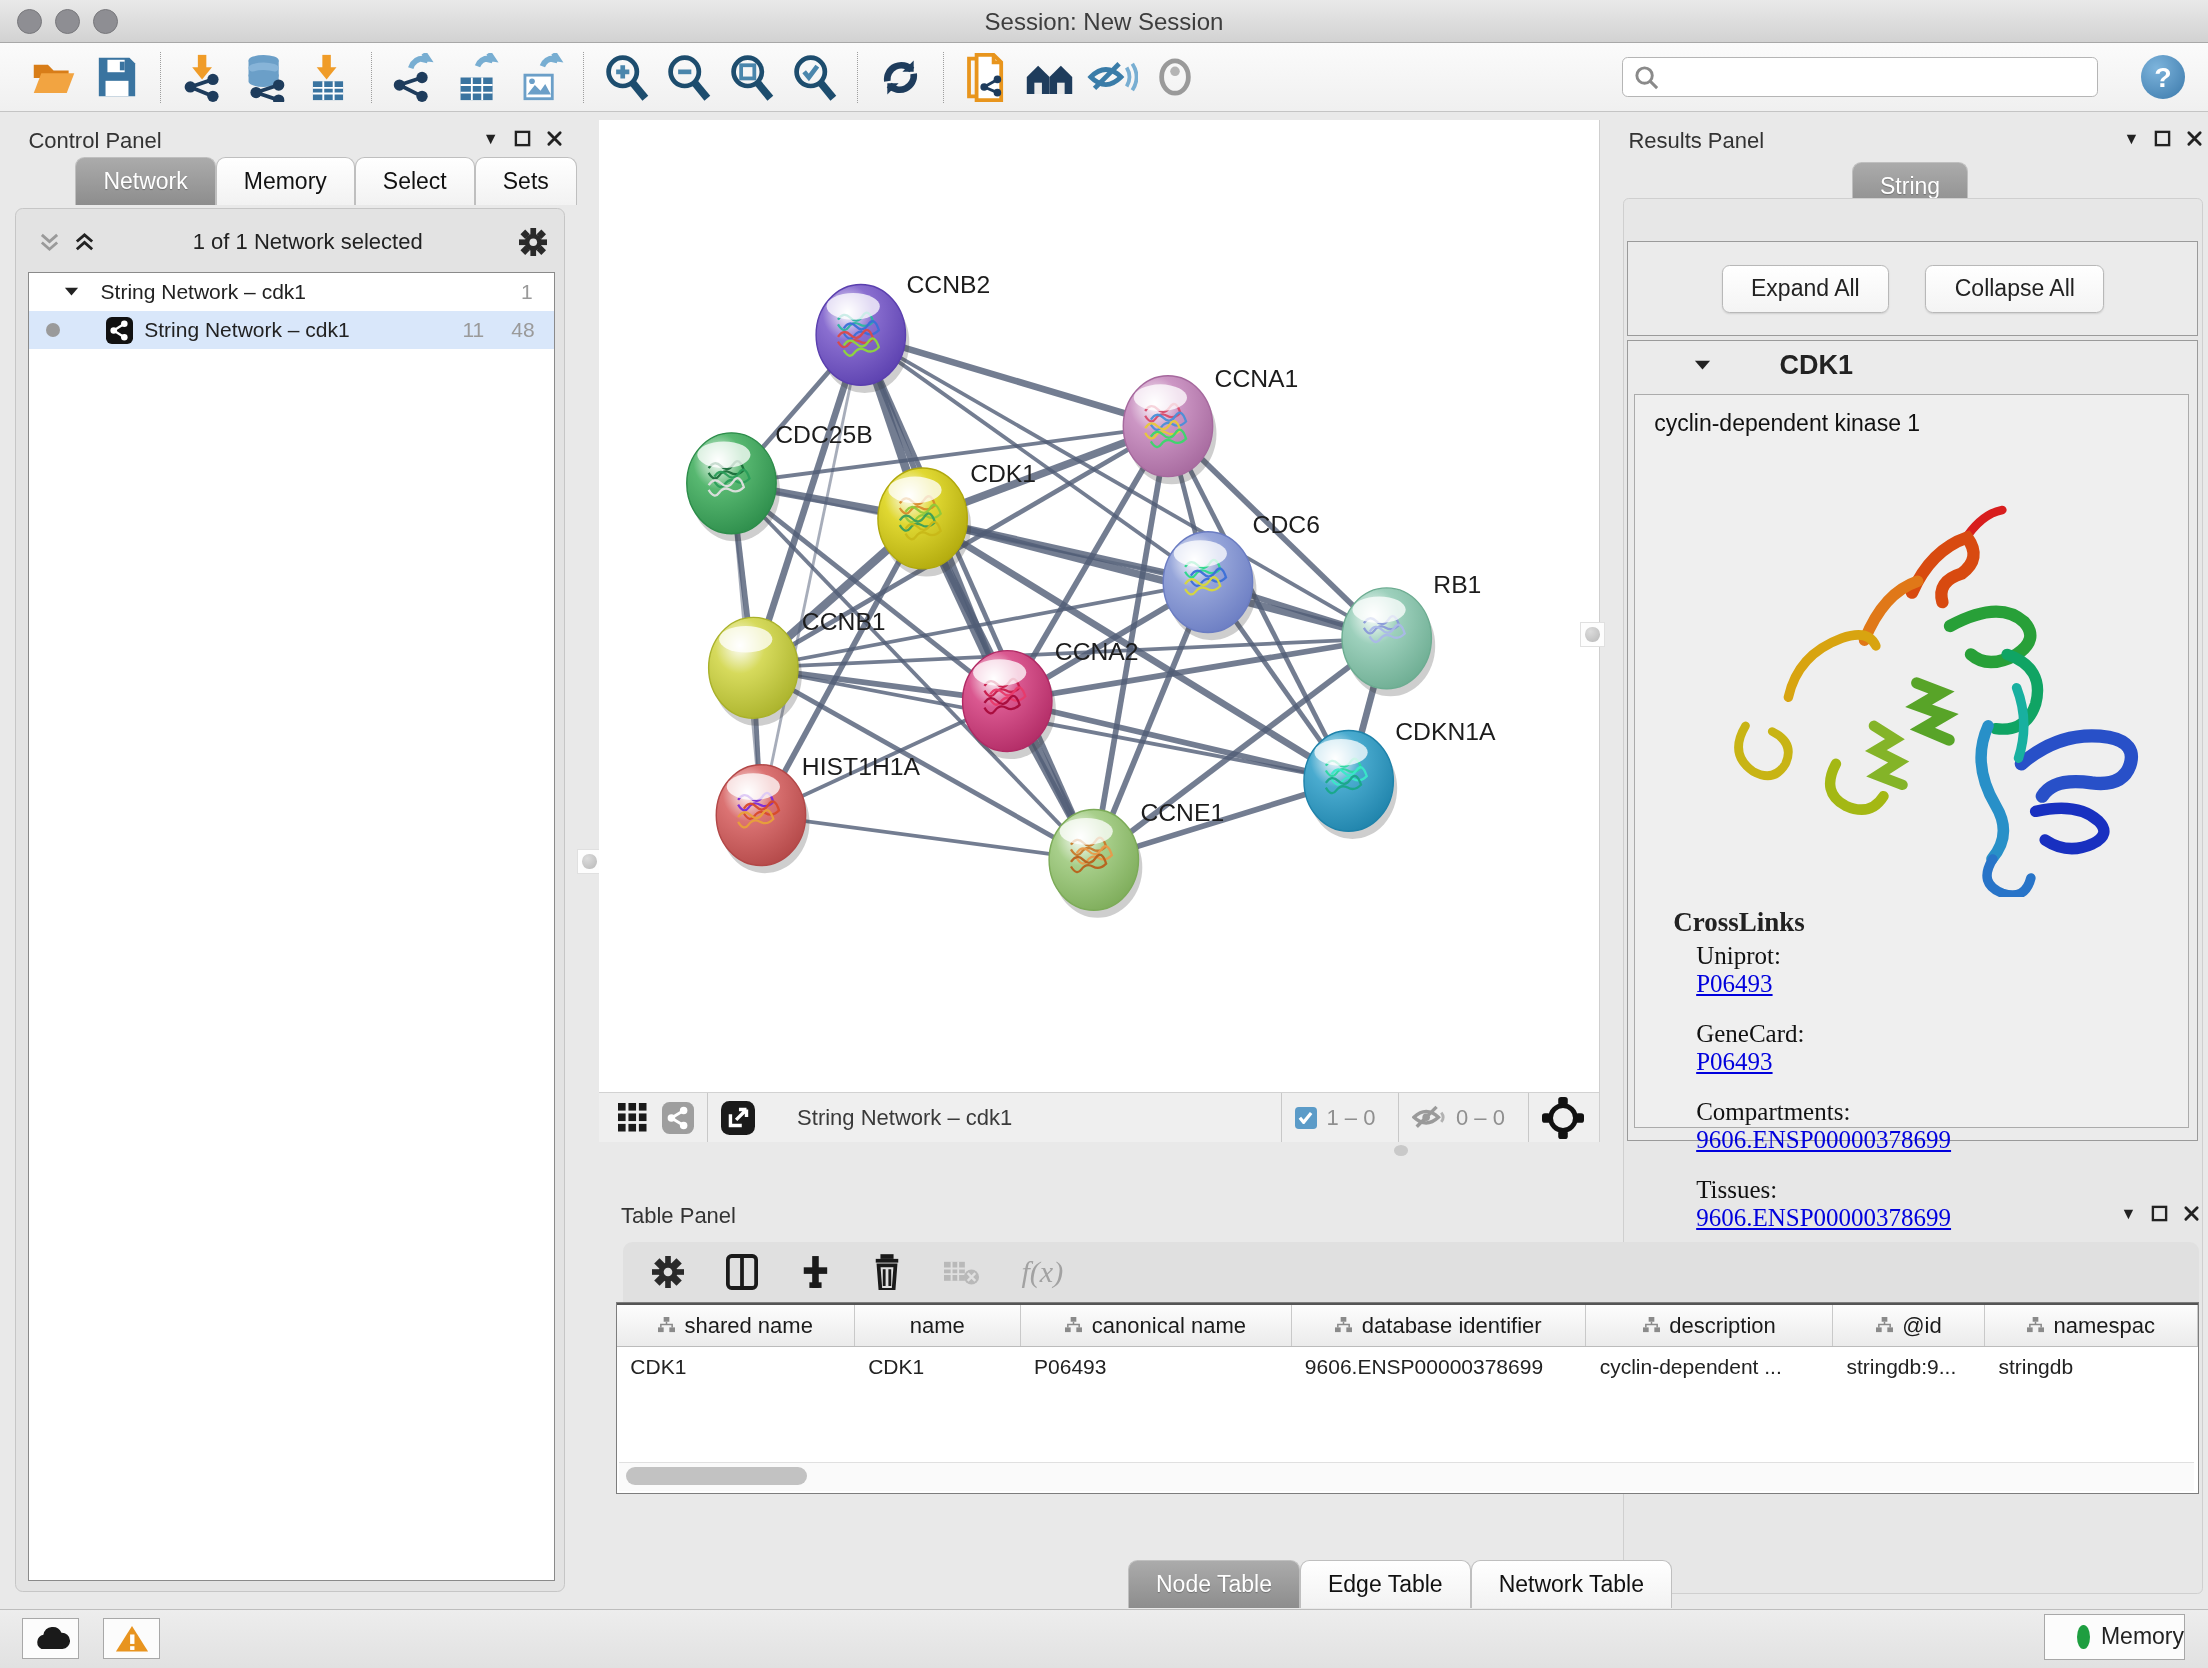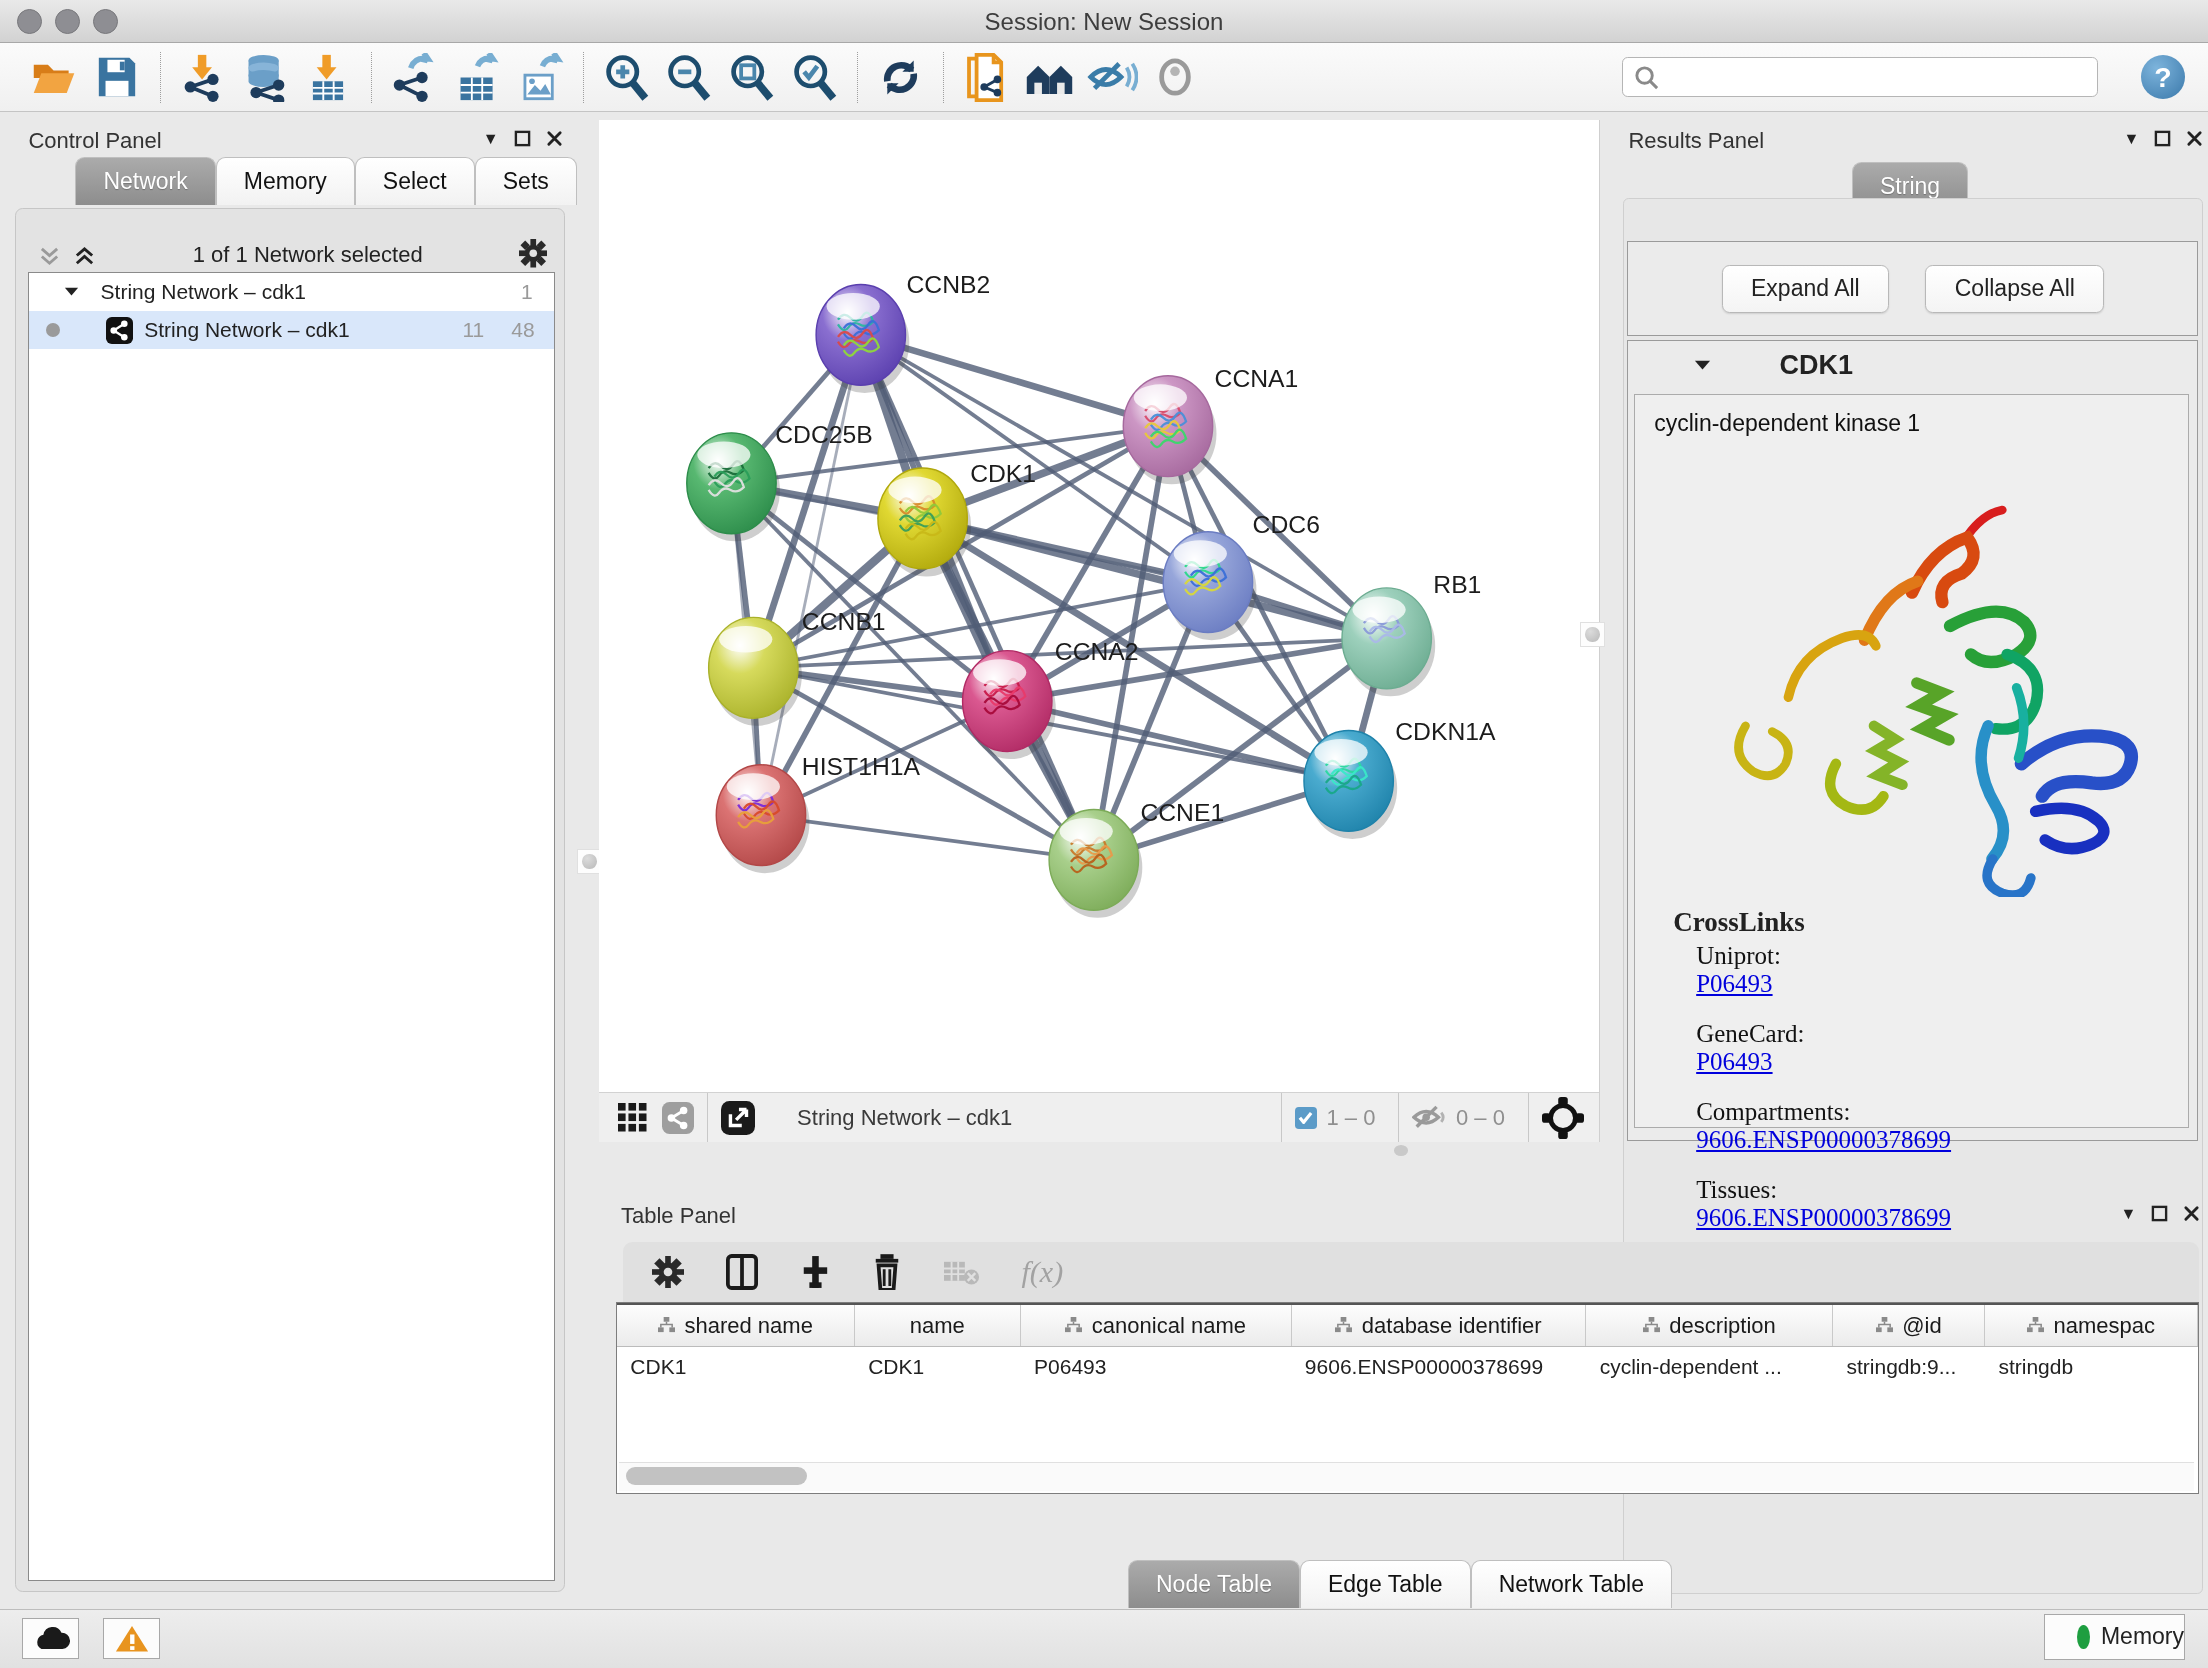--- a/index.html
+++ b/index.html
@@ -32,21 +32,21 @@
   
   .tab{height:48px;padding:0 27px;font-size:23px;display:flex;align-items:center;justify-content:center;
     background:linear-gradient(#ffffff,#f2f2f2);border:1px solid #bfbfbf;border-bottom:none;
     border-radius:9.5px 9.5px 0 0;color:#111;box-sizing:border-box;}
   .tab.sel{background:linear-gradient(#ababab,#8d8d8d);color:#fff;text-shadow:0 1px 1px rgba(0,0,0,.25);}
   
   #control-panel{position:absolute;left:11.4px;top:120px;width:557px;height:1474px;}
   #cp-tabs{position:absolute;left:53px;top:37px;display:flex;padding-left:11px;}
   #cp-body{position:absolute;left:3.8px;top:88px;width:550px;height:1384px;background:#e3e3e3;
     border:1px solid #c6c6c6;border-radius:7.6px;box-sizing:border-box;}
-  #cp-selrow{position:absolute;left:0;top:7.6px;width:100%;height:51px;display:flex;align-items:flex-end;}
+  #cp-selrow{position:absolute;left:0;top:7.6px;width:100%;height:51px;display:flex;align-items:center;}
   #cp-selrow .txt{flex:1;text-align:center;font-size:22px;color:#222;}
   #cp-tree{position:absolute;left:11.4px;top:63px;width:527px;height:1309px;background:#fff;
     border:1.9px solid #8a8a8a;box-sizing:border-box;}
   .trow{height:38px;display:flex;align-items:center;font-size:21px;}
   .trow .cnt{color:#9a9a9a;}
   .trow.sel{background:#d9e7fa;}
   
   #netview{position:absolute;left:599px;top:120px;width:1001px;height:1022px;background:#fff;
      border-right:1px solid #cfcfcf;box-sizing:border-box;}
   #viewbar{position:absolute;left:0;bottom:0;width:100%;height:50px;background:#efefef;

